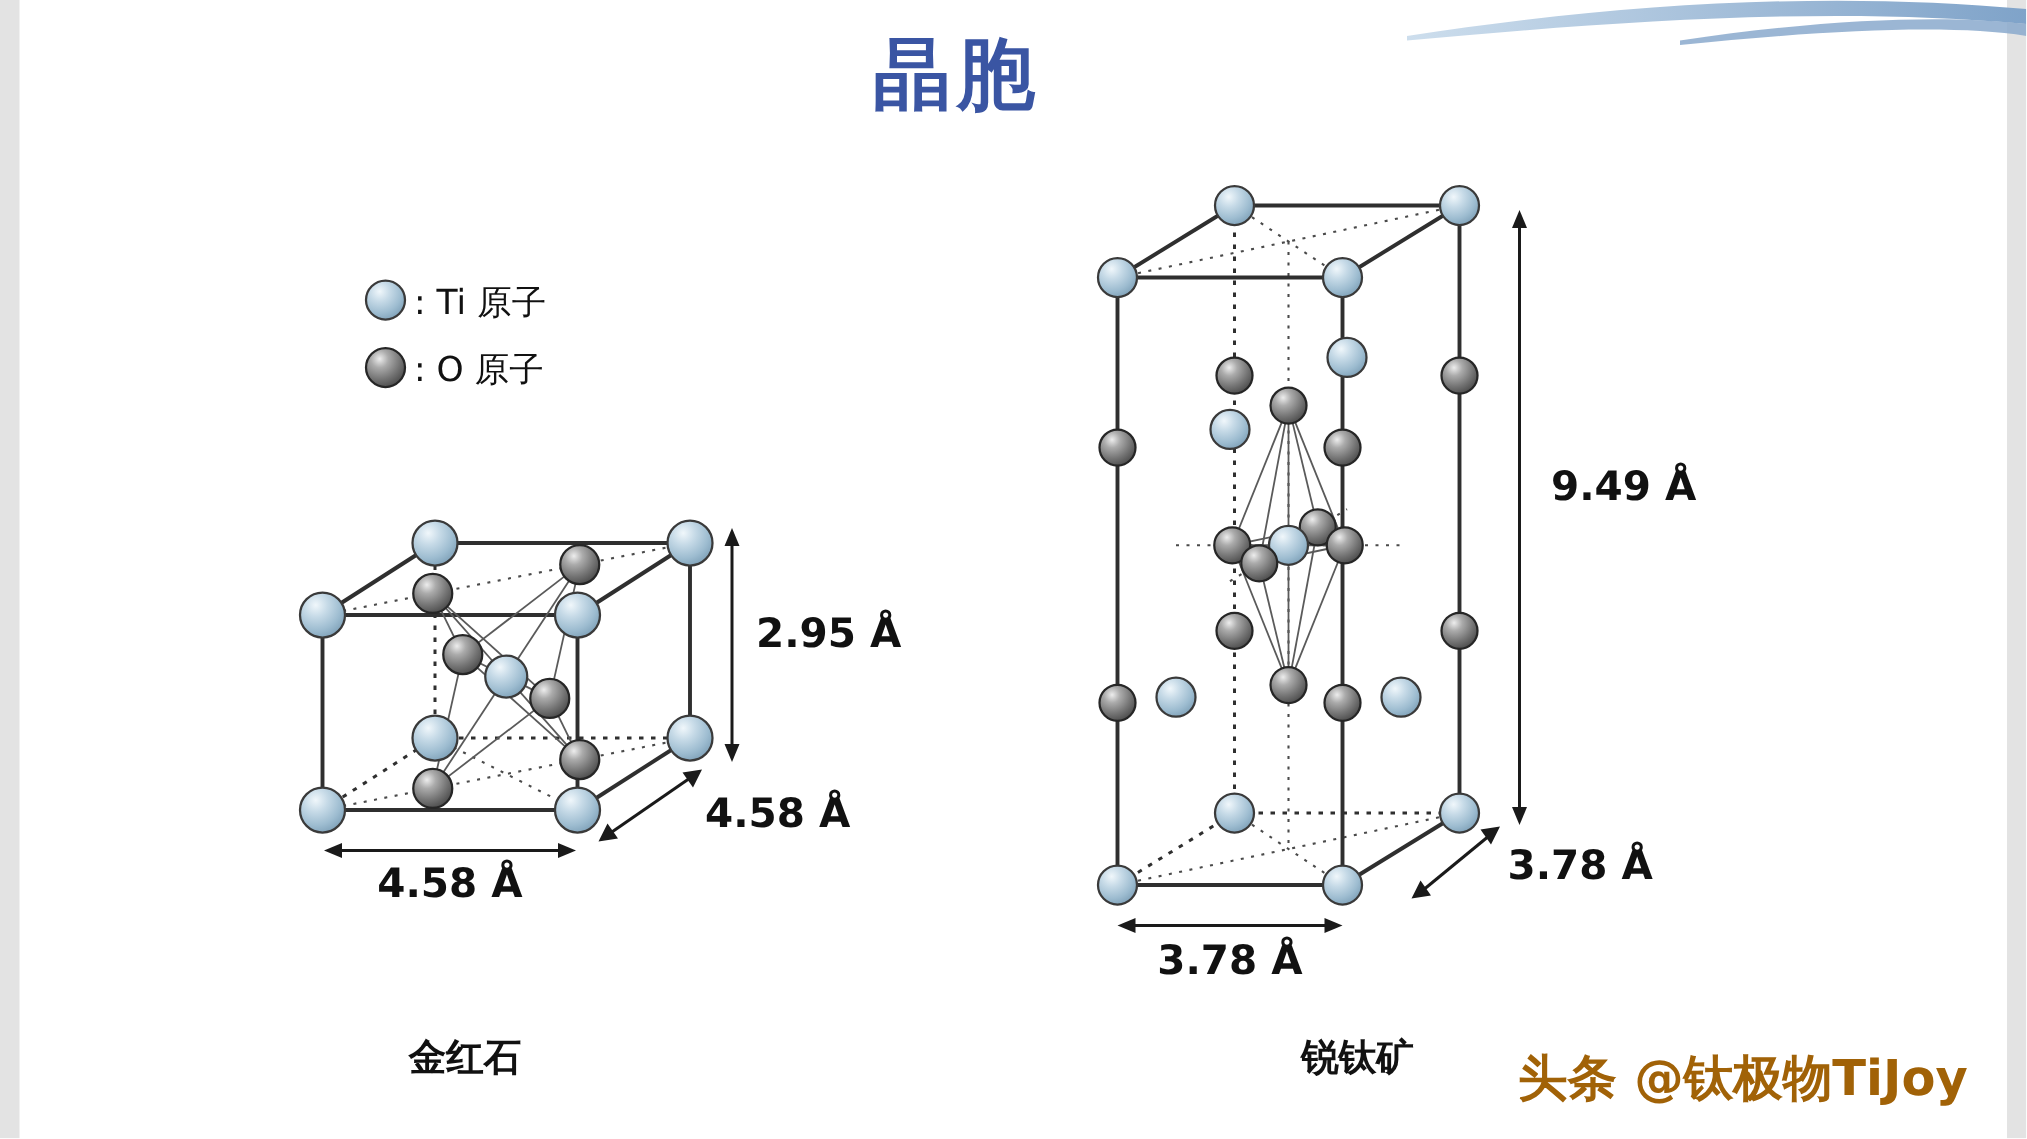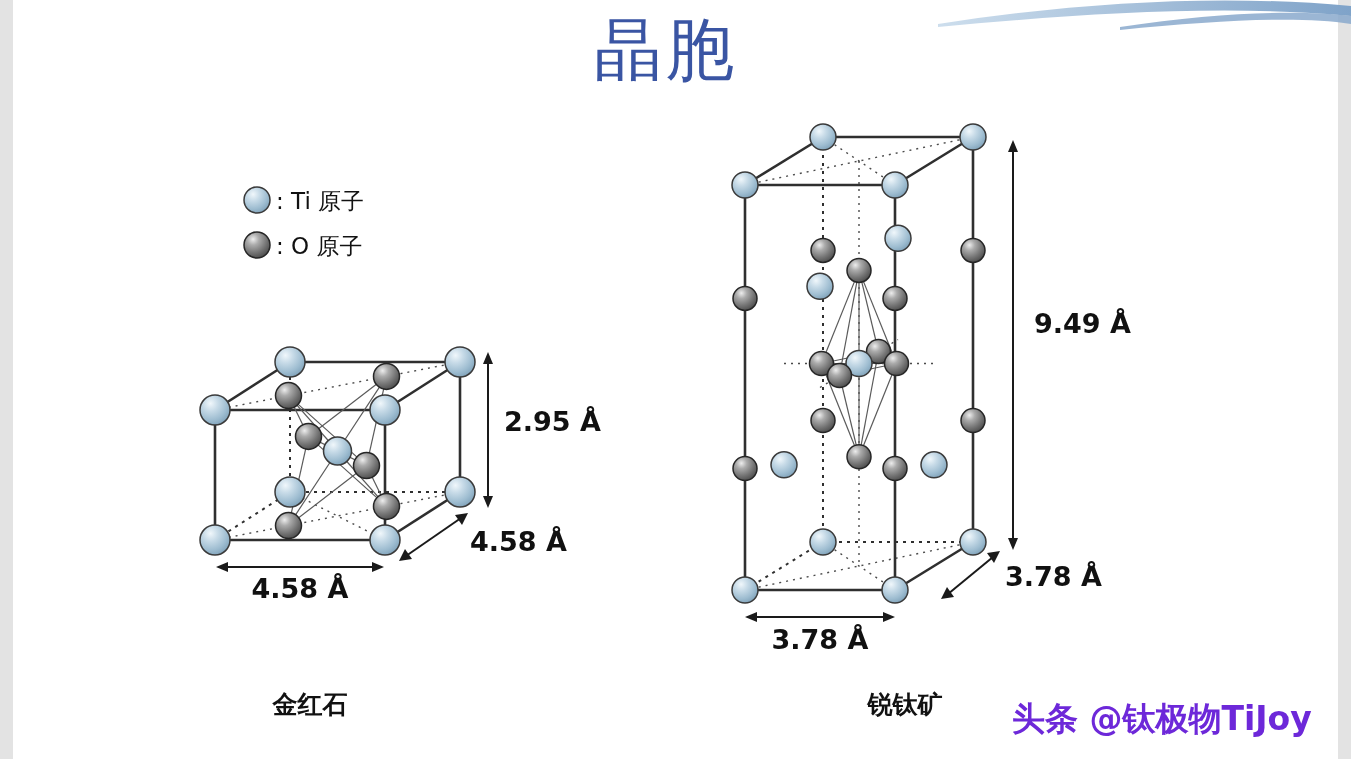--- a/index.html
+++ b/index.html
@@ -1,23 +1,23 @@
 <!DOCTYPE html>
 <html><head>
 <meta charset="utf-8">
 <style>
   html,body{margin:0;padding:0;background:#ffffff;}
   .page{position:relative;width:1351px;height:759px;background:#ffffff;overflow:hidden;
         font-family:"DejaVu Sans","Liberation Sans",sans-serif;}
   .side-strip{position:absolute;top:0;width:13px;height:759px;background:#e3e3e3;}
   .side-strip.left{left:0;}
   .side-strip.right{right:0;}
-  .page-title{position:absolute;left:538px;top:0px;width:200px;text-align:right;
-              font-size:68px;font-weight:400;color:#3a55a3;letter-spacing:4px;line-height:100px;}
-  .watermark{position:absolute;left:1012px;top:697px;font-size:33px;font-weight:700;color:#6d28d9;}
+  .page-title{position:absolute;left:538px;top:0px;width:200px;text-align:center;
+              font-size:52px;font-weight:700;color:#3a55a3;letter-spacing:4px;line-height:100px;}
+  .watermark{position:absolute;left:1012px;top:697px;font-size:33px;font-weight:700;color:#a16207;}
   svg text{font-family:"DejaVu Sans","Liberation Sans",sans-serif;}
   .dim-label{font-size:27px;font-weight:600;fill:#111111;}
   .struct-label{font-size:25px;font-weight:700;fill:#111111;}
   .legend-label{font-size:23px;font-weight:500;fill:#111111;}
   .edge{stroke:#2f2f2f;stroke-width:2.6;fill:none;}
   .edge-hidden{stroke:#2f2f2f;stroke-width:2;fill:none;stroke-dasharray:3 5;}
   .guide{stroke:#4a4a4a;stroke-width:1.4;fill:none;stroke-dasharray:2 5;}
   .bond{stroke:#5a5a5a;stroke-width:1.2;fill:none;}
   .dim-line{stroke:#1a1a1a;stroke-width:2;fill:none;}
   .ti{fill:url(#tiGrad);stroke:#3a3a3a;stroke-width:1.5;}

